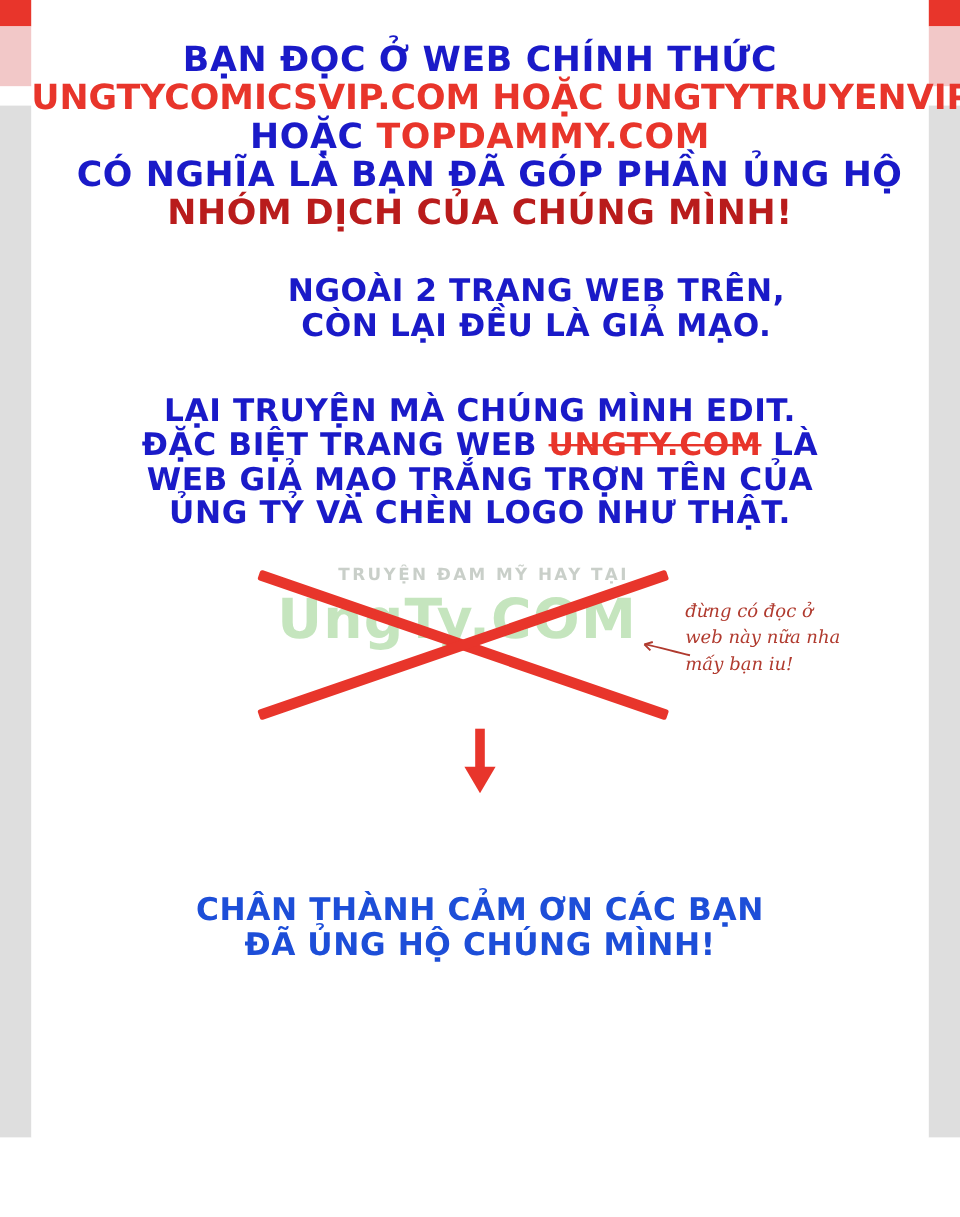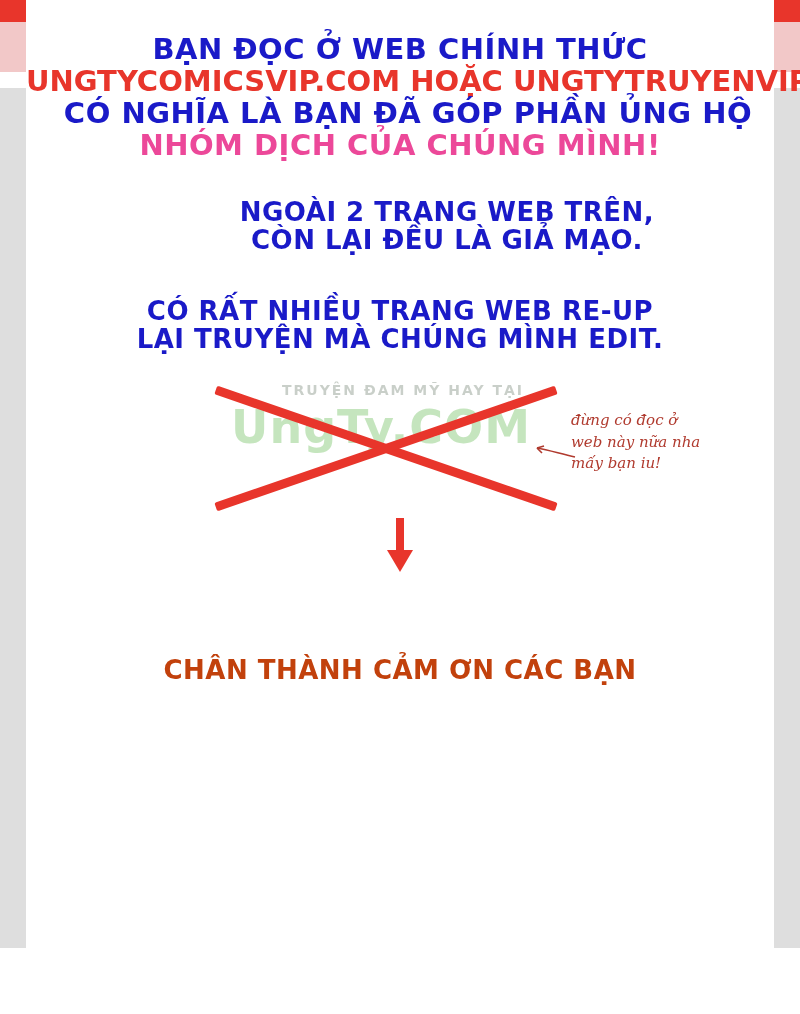--- a/index.html
+++ b/index.html
@@ -51,21 +51,21 @@
 
   
   .head { margin-top: 34px; }
   .head .ln { font-size: 30px; font-weight: 700; }
   .c-blue { color: #1a1ac8; }
   .c-red  { color: #e8352b; }
   .head .l1 { color: #1a1ac8; font-size: 29px; }
   .head .l2 { color: #e8352b; font-size: 29px; letter-spacing: 0px; }
   .head .l3 { color: #e8352b; font-size: 29px; }
   .head .l4 { color: #1a1ac8; font-size: 29px; padding-left: 16px; }
-  .head .l5 { color: #ec4899; font-size: 29px; }
+  .head .l5 { color: #b91c1c; font-size: 29px; }
 
   .para { margin-top: 36px; margin-left: 47px; }
   .para .ln { color: #1a1ac8; font-size: 26px; font-weight: 700; }
 
   .para2 { margin-top: 42px; }
   .para2 .ln { color: #1a1ac8; font-size: 26px; font-weight: 700; }
 
   .strike {
     color: #e8352b;
     text-decoration: line-through;
@@ -156,21 +156,21 @@
 
   .logo-fake-label {
     color: #e8352b;
     font-size: 31px;
     font-weight: 700;
     letter-spacing: 1px;
     margin-top: 2px;
   }
 
   .thanks { margin-top: 80px; }
-  .thanks .ln { color: #c2410c; font-size: 26px; font-weight: 700; }
+  .thanks .ln { color: #1d4ed8; font-size: 26px; font-weight: 700; }
 </style>
 </head>
 <body>
 
 <div class="page">
 
   <div class="edge-bar left">
     <div class="seg" style="height:22px;background:#e8352b"></div>
     <div class="seg" style="height:50px;background:#f2c8c8"></div>
     <div class="seg" style="height:16px;background:#ffffff"></div>
@@ -184,32 +184,35 @@
     <div class="seg" style="height:16px;background:#ffffff"></div>
     <div class="seg" style="height:860px;background:#dedede"></div>
     <div class="seg" style="height:66px;background:#ffffff"></div>
   </div>
 
   <div class="content">
 
     <div class="block head">
       <span class="ln l1">BẠN ĐỌC Ở WEB CHÍNH THỨC</span>
       <span class="ln l2">UNGTYCOMICSVIP.COM HOẶC UNGTYTRUYENVIP.COM</span>
+      <span class="ln l3"><span class="c-blue">HOẶC </span><span class="c-red">TOPDAMMY.COM</span></span>
       <span class="ln l4">CÓ NGHĨA LÀ BẠN ĐÃ GÓP PHẦN ỦNG HỘ</span>
       <span class="ln l5">NHÓM DỊCH CỦA CHÚNG MÌNH!</span>
     </div>
 
     <div class="block para">
       <span class="ln">NGOÀI 2 TRANG WEB TRÊN,</span>
       <span class="ln">CÒN LẠI ĐỀU LÀ GIẢ MẠO.</span>
     </div>
 
     <div class="block para2">
-      <span class="ln">CÓ RẤT NHIỀU TRANG WEB RE-UP</span>
       <span class="ln">LẠI TRUYỆN MÀ CHÚNG MÌNH EDIT.</span>
+      <span class="ln"><span>ĐẶC BIỆT TRANG WEB </span><span class="strike">UNGTY.COM</span><span> LÀ</span></span>
+      <span class="ln">WEB GIẢ MẠO TRẮNG TRỢN TÊN CỦA</span>
+      <span class="ln">ỦNG TỶ VÀ CHÈN LOGO NHƯ THẬT.</span>
     </div>
 
     <div class="logo-area">
 
       <div class="fake-logo">
         <span class="tiny">TRUYỆN ĐAM MỸ HAY TẠI</span>
         <span class="big">UngTy.COM</span>
       </div>
 
       <div class="cross a"></div>
@@ -230,16 +233,17 @@
     <div class="down-arrow">
       <svg width="32" height="56" viewBox="0 0 32 56">
         <rect x="12" y="0" width="8" height="36" fill="#e8352b"></rect>
         <polygon points="16,54 3,32 29,32" fill="#e8352b"></polygon>
       </svg>
     </div>
 
 
     <div class="block thanks">
       <span class="ln">CHÂN THÀNH CẢM ƠN CÁC BẠN</span>
+      <span class="ln">ĐÃ ỦNG HỘ CHÚNG MÌNH!</span>
     </div>
 
   </div>
 </div>
 
 </body></html>

